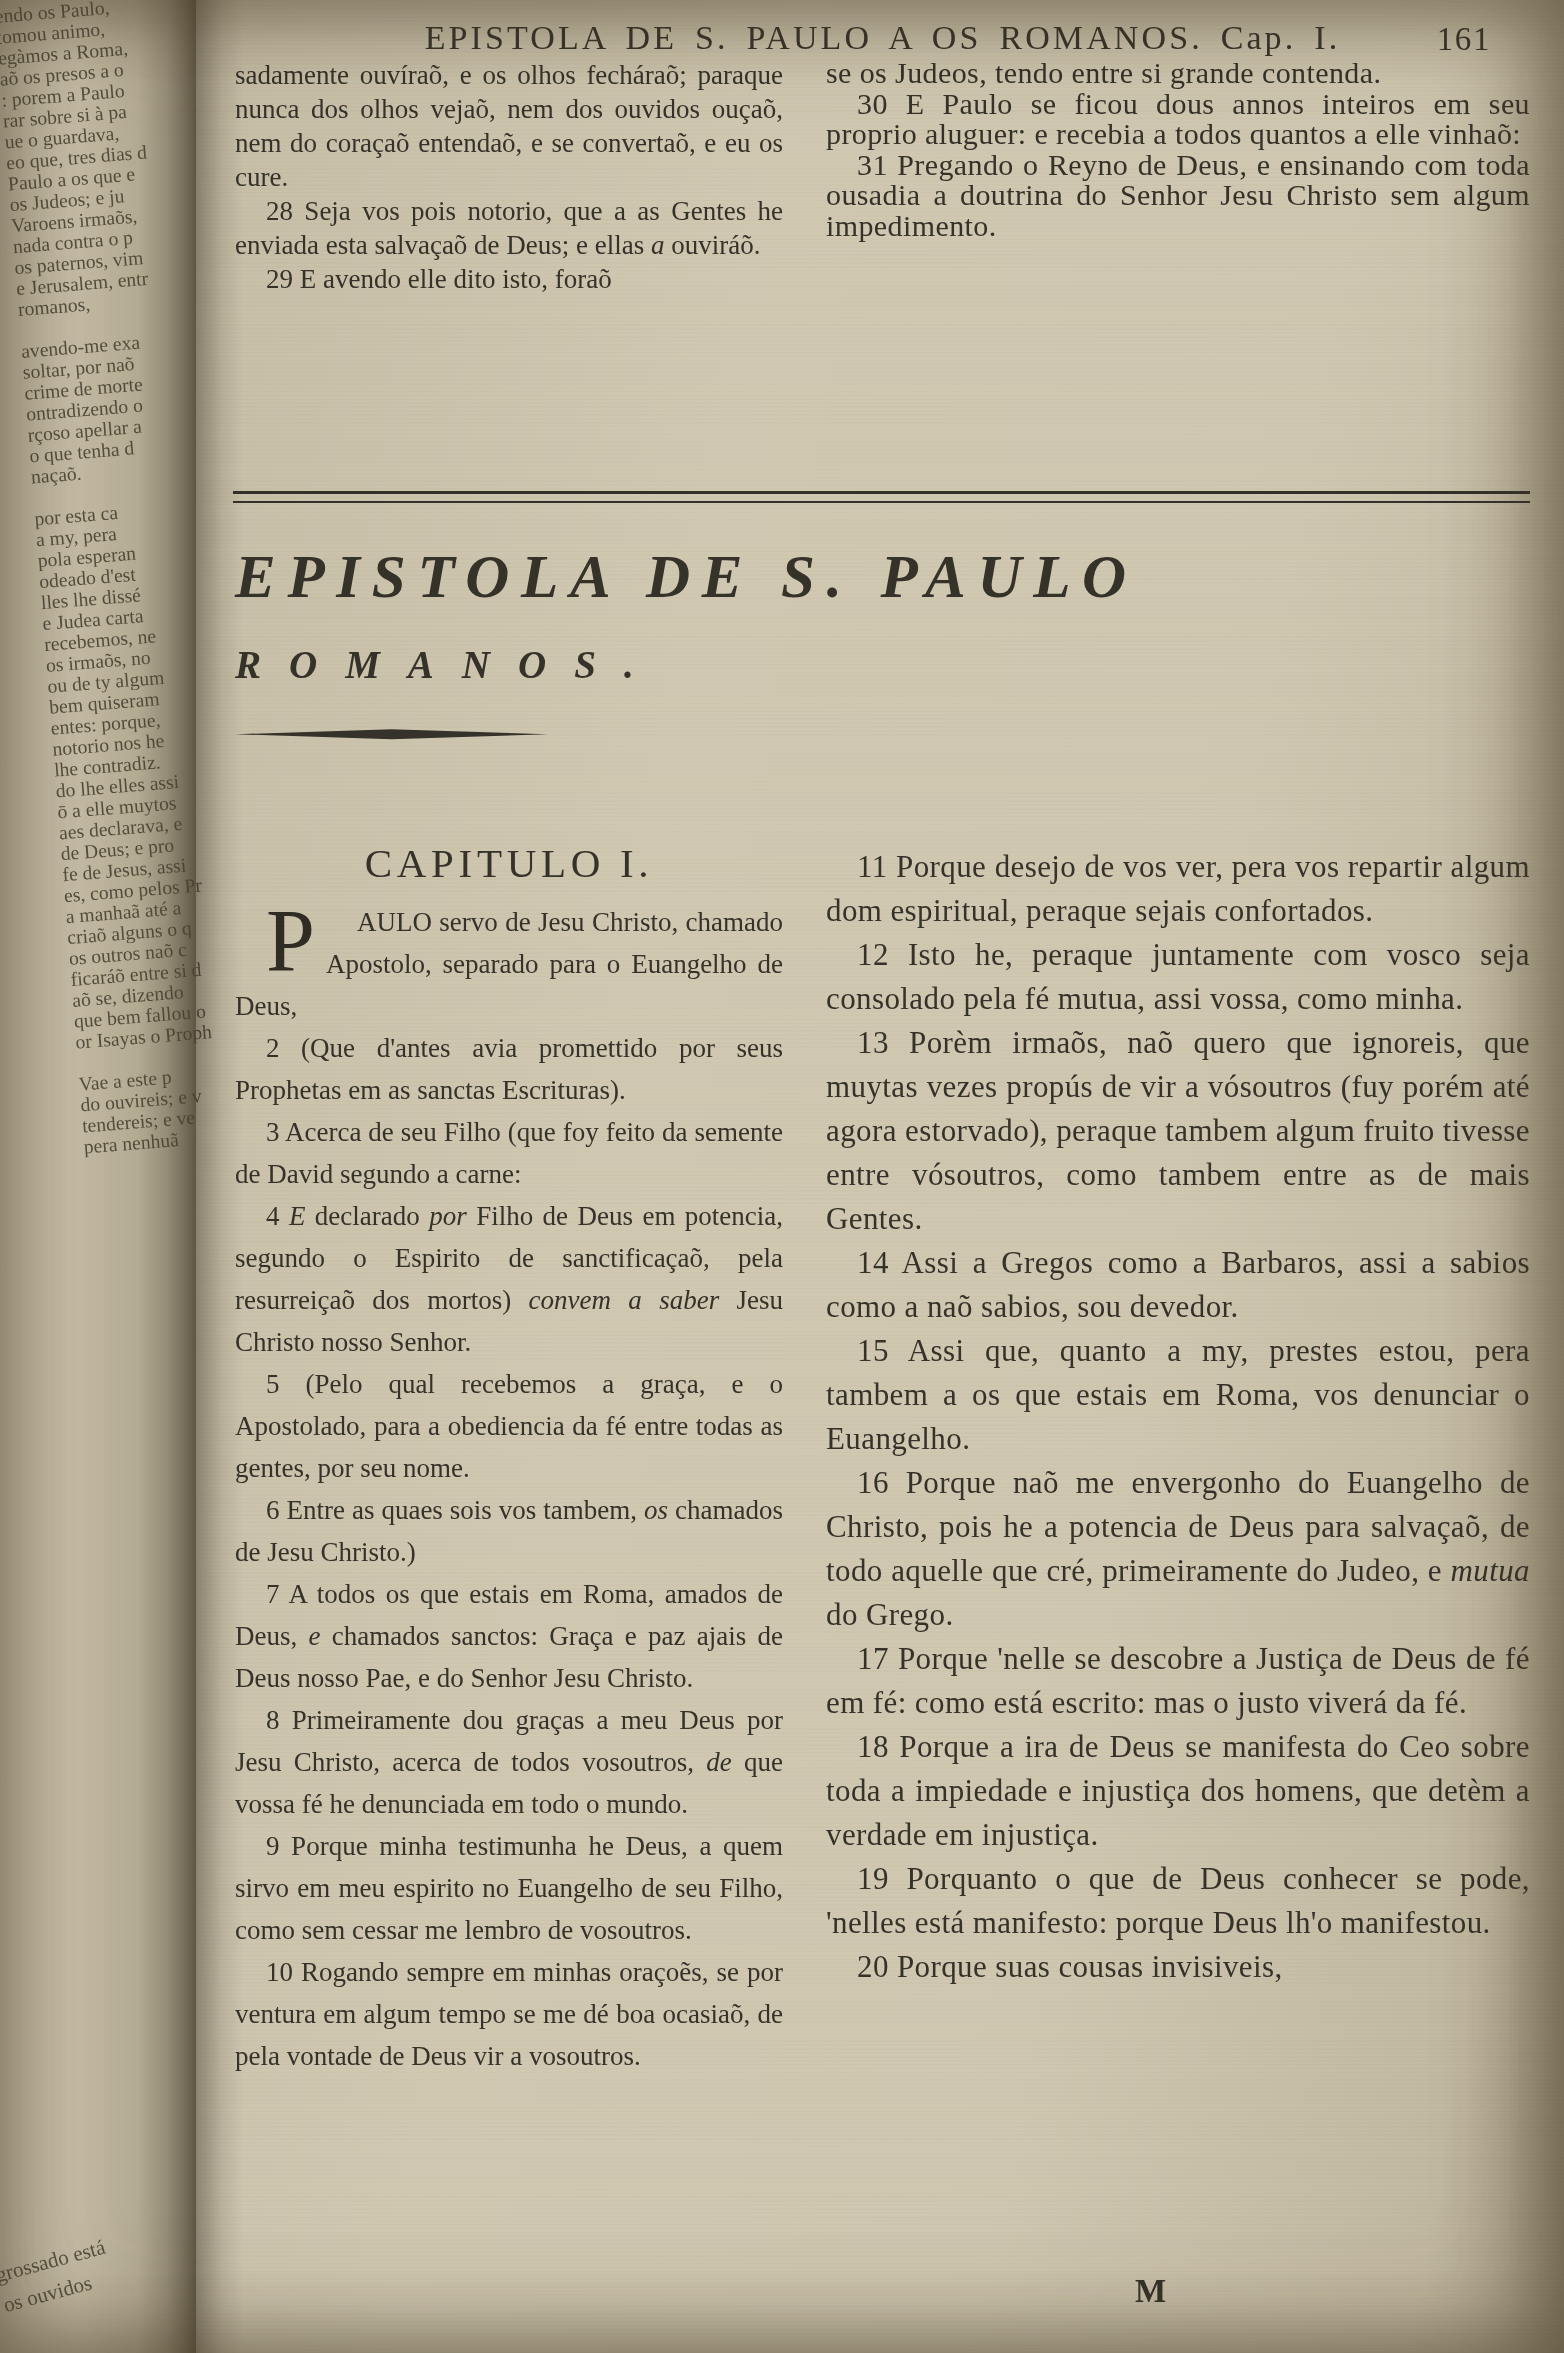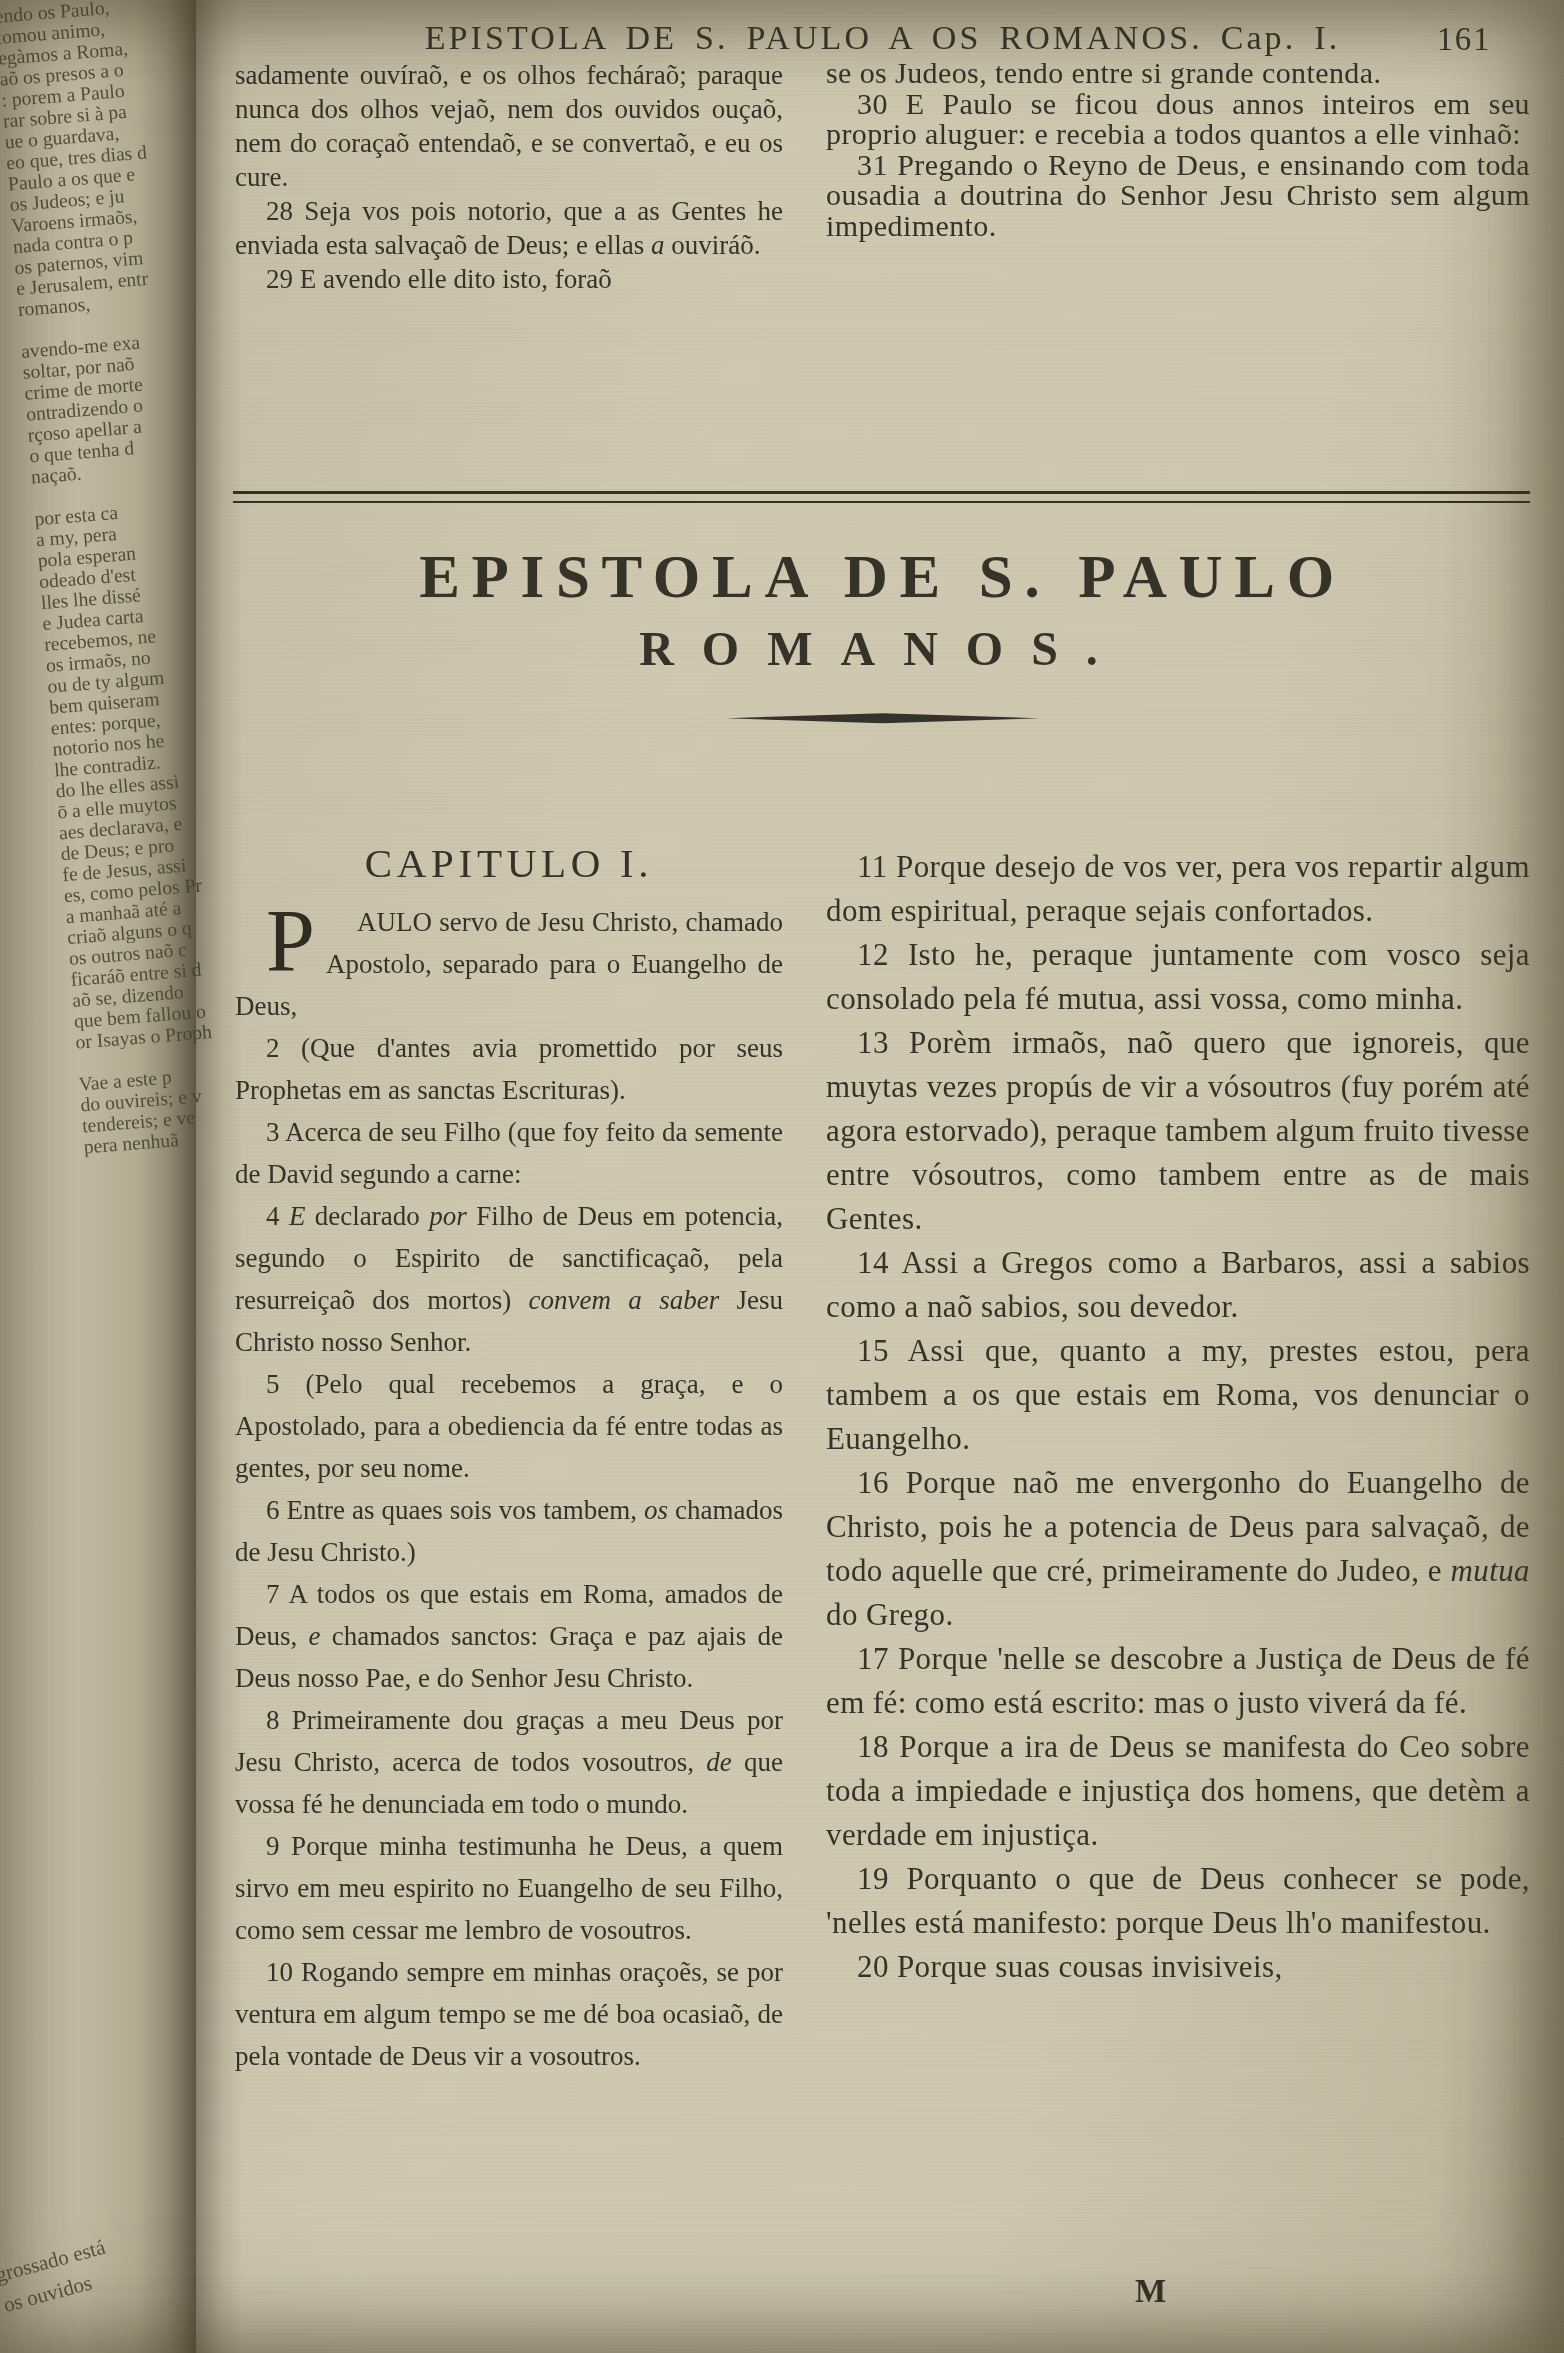--- a/index.html
+++ b/index.html
@@ -60,24 +60,24 @@
 
   .verse, p.verse { margin: 0; text-indent: 31px; }
   .no-indent { text-indent: 0 !important; }
 
   
   .double-rule {
     position: absolute; left: 233px; top: 491px; width: 1297px; height: 7px;
     border-top: 3.9px solid #33302a; border-bottom: 2.3px solid #33302a;
   }
 
-  .title-block { position: absolute; top: 544px; left: 235px; width: 1295px; text-align: center; }
+  .title-block { position: absolute; top: 544px; left: 235px; width: 1295px; text-align: left; font-style: italic; }
   .title-line1 { font-size: 61px; font-weight: bold; letter-spacing: 11.7px; line-height: 66px; }
   .title-line2 { font-size: 27px; letter-spacing: 8.6px; margin-top: 28px; line-height: 30px; }
-  .title-line3 { font-size: 48px; font-weight: bold; letter-spacing: 28px; line-height: 66px; margin-top: 6px; }
+  .title-line3 { font-size: 39px; font-weight: bold; letter-spacing: 28px; line-height: 66px; margin-top: 22px; }
   .diamond-rule { margin-top: 30px; }
 
   
   .chapter-section { top: 845px; }
   .chapter-section .col-narrow { font-size: 27px; line-height: 42px; }
   .chapter-section .col-wide   { font-size: 31px; line-height: 44px; }
   .chapter-heading {
     text-align: center; font-size: 41px; letter-spacing: 4.7px;
     line-height: 36px; margin-bottom: 20.3px; text-indent: 0;
   }

